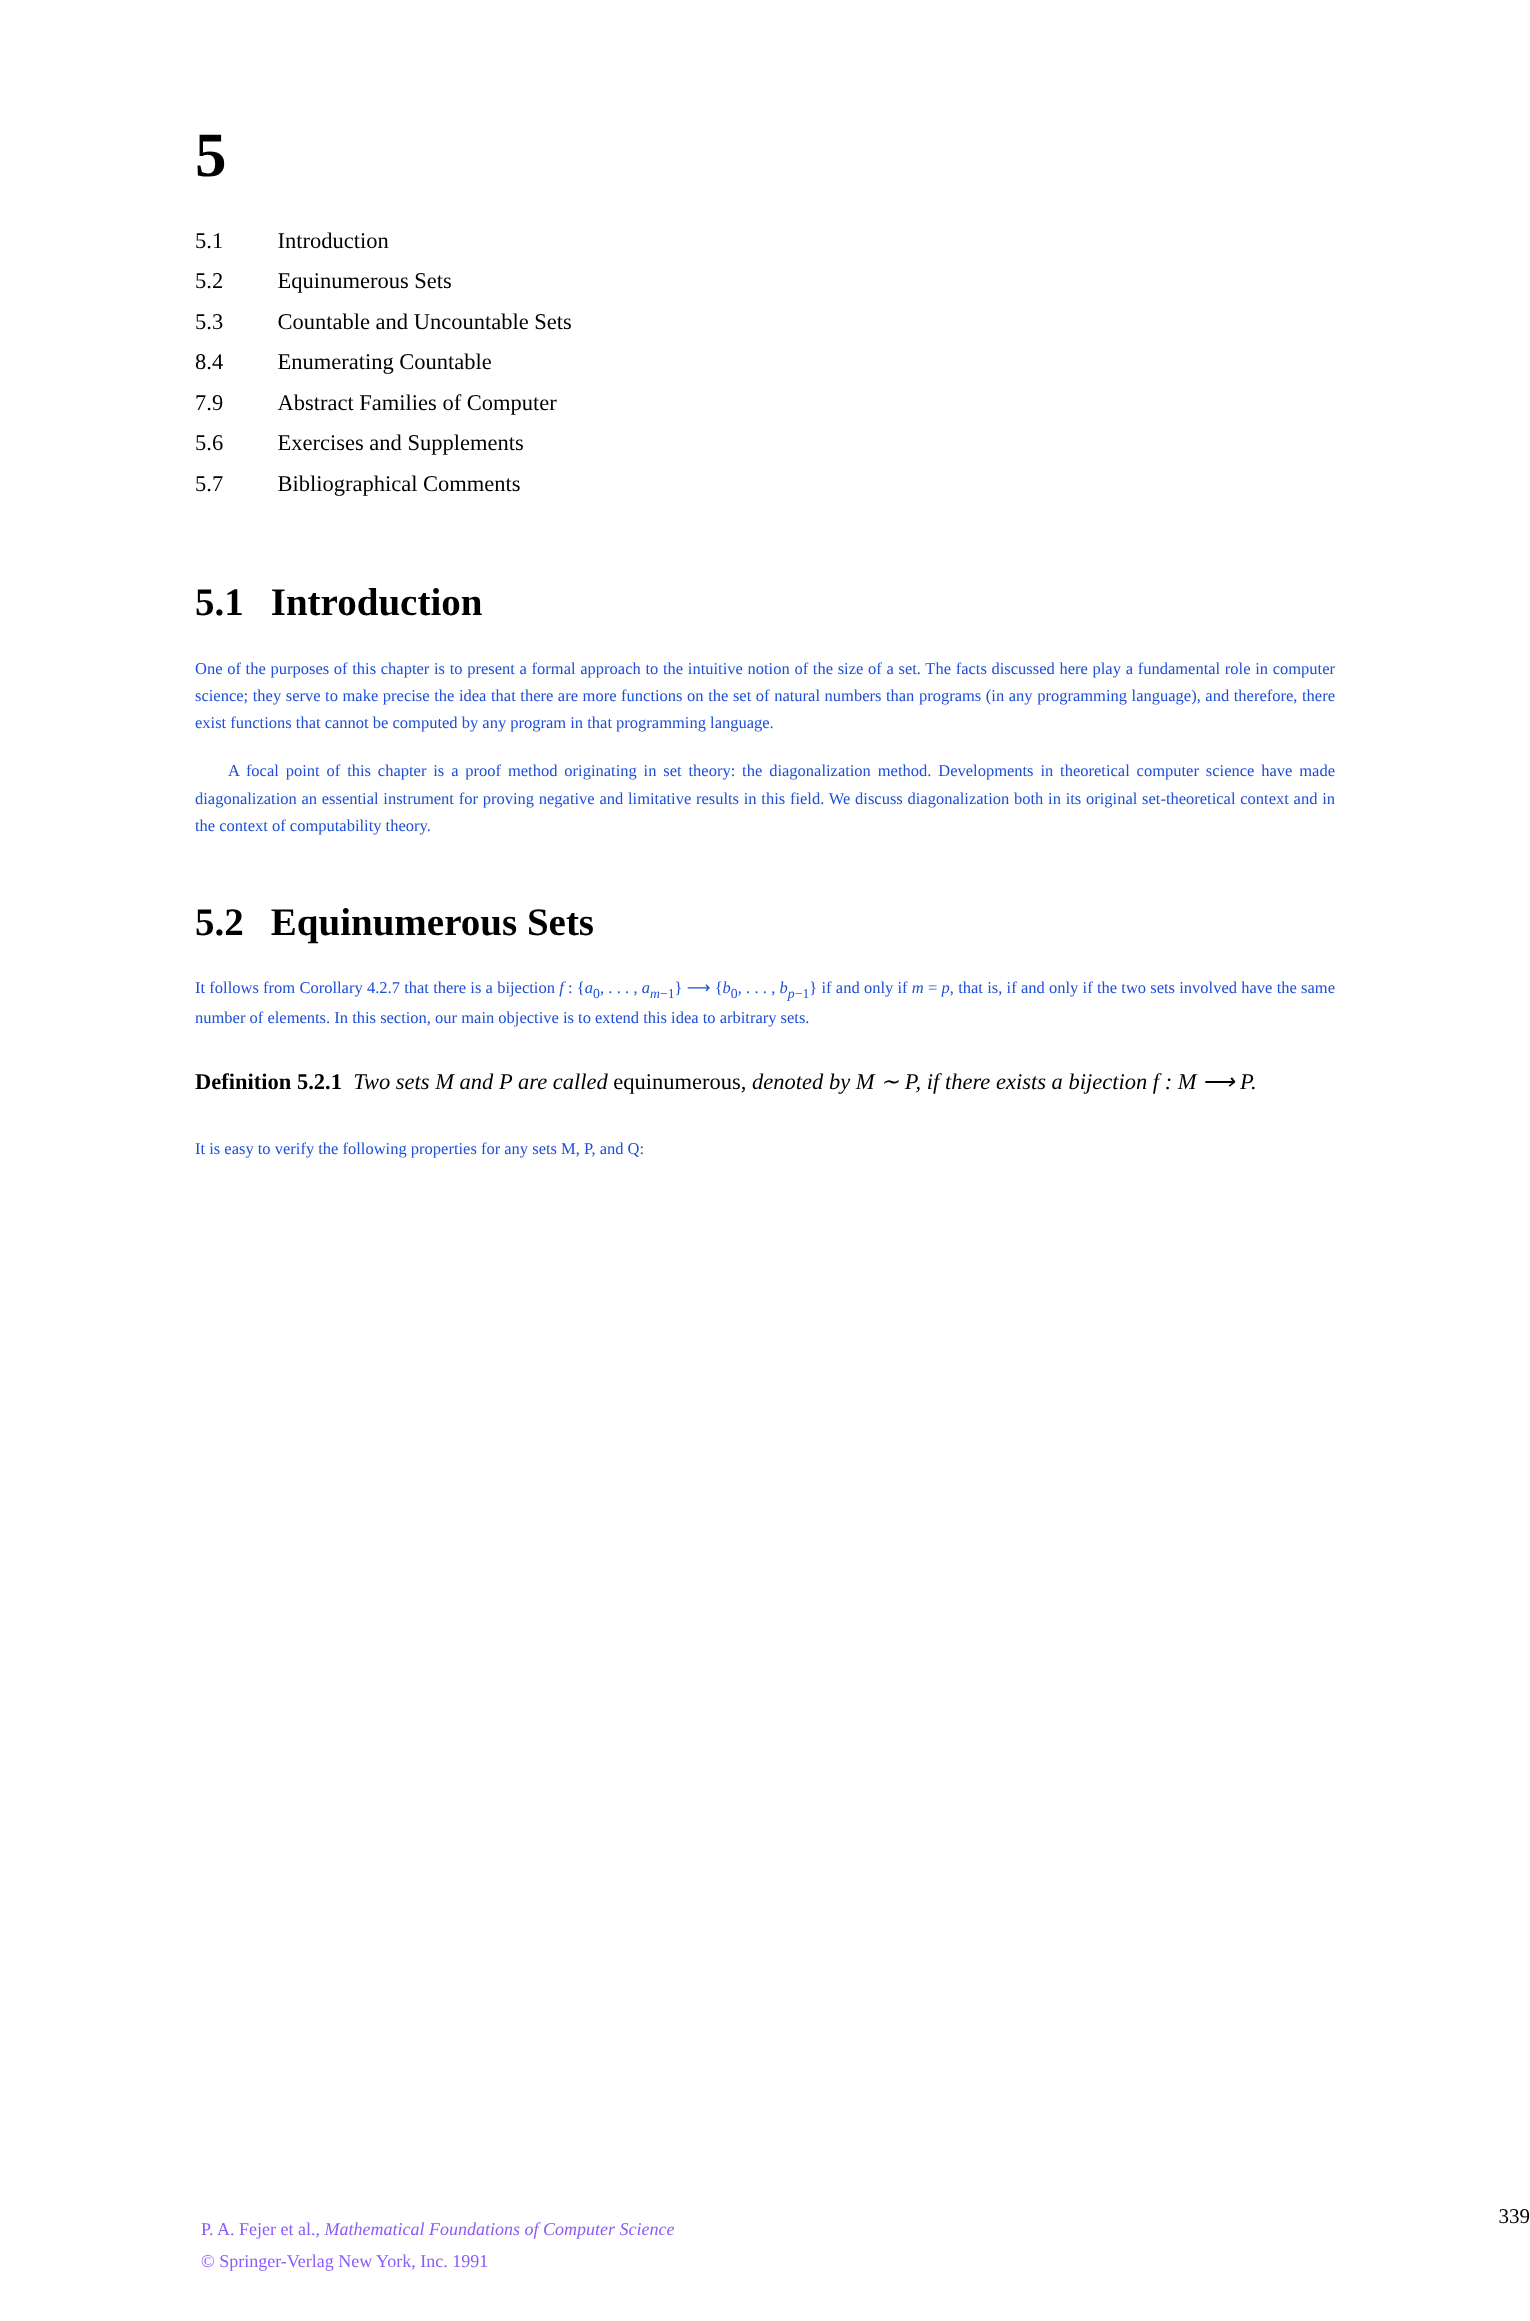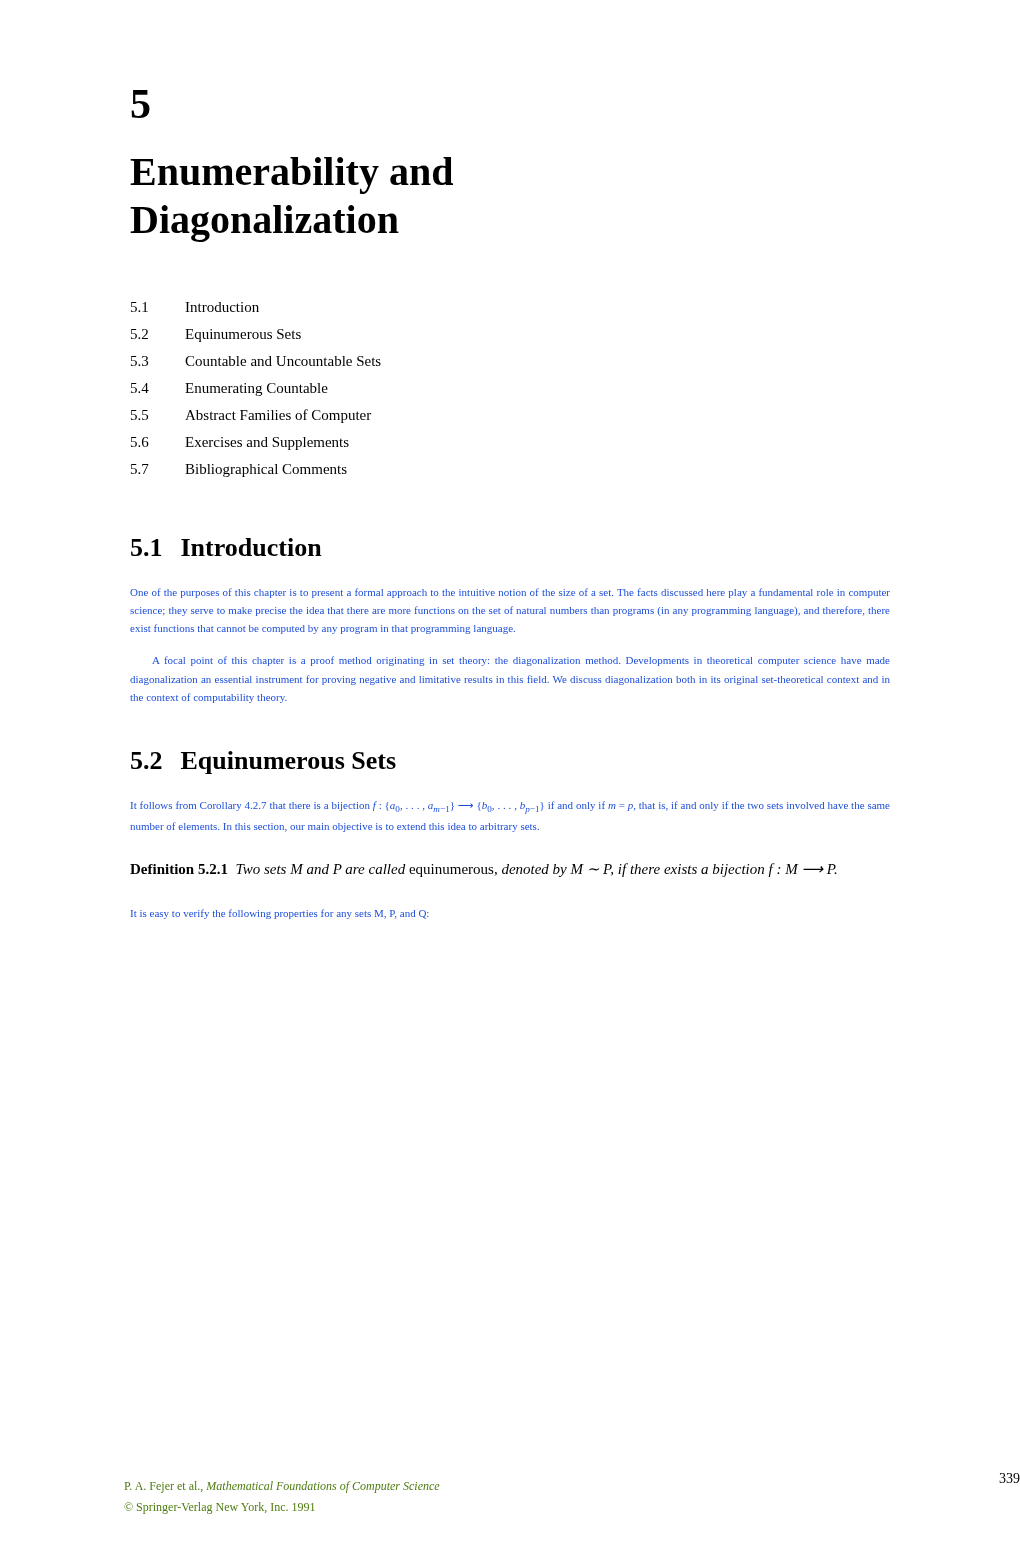--- a/index.html
+++ b/index.html
@@ -113,62 +113,58 @@
     }
 
     .page-number {
       font-size: 14px;
       font-family: 'Times New Roman', Times, serif;
     }
 
     .copyright-block {
       position: absolute;
       bottom: 30px;
-      left: 124px;
+      left: 134px;
       font-size: 12px;
       line-height: 1.7;
       font-family: 'Times New Roman', Times, serif;
-      color: #4d7c0f;
+      color: #8b5cf6;
     }
 
     .section-2-intro {
       margin-top: 8px;
     }
   </style>
 </head>
 <body>
 
 <div class="page">
 
   <span class="chapter-number">5</span>
 
-  <div class="chapter-title">
-    <span>Enumerability and</span><br>
-    <span>Diagonalization</span>
-  </div>
 
   <div class="toc">
     <div class="toc-item">
       <span class="toc-number">5.1</span>
       <span class="toc-label">Introduction</span>
     </div>
     <div class="toc-item">
       <span class="toc-number">5.2</span>
       <span class="toc-label">Equinumerous Sets</span>
     </div>
     <div class="toc-item">
       <span class="toc-number">5.3</span>
       <span class="toc-label">Countable and Uncountable Sets</span>
     </div>
     <div class="toc-item">
-      <span class="toc-number">5.4</span>
+      <span class="toc-number">8.4</span>
       <span class="toc-label">Enumerating Countable</span>
     </div>
     <div class="toc-item">
-      <span class="toc-number">5.5</span>
+      <span class="toc-number">7.9</span>
       <span class="toc-label">Abstract Families of Computer</span>
     </div>
     <div class="toc-item">
       <span class="toc-number">5.6</span>
       <span class="toc-label">Exercises and Supplements</span>
     </div>
     <div class="toc-item">
       <span class="toc-number">5.7</span>
       <span class="toc-label">Bibliographical Comments</span>
     </div>

